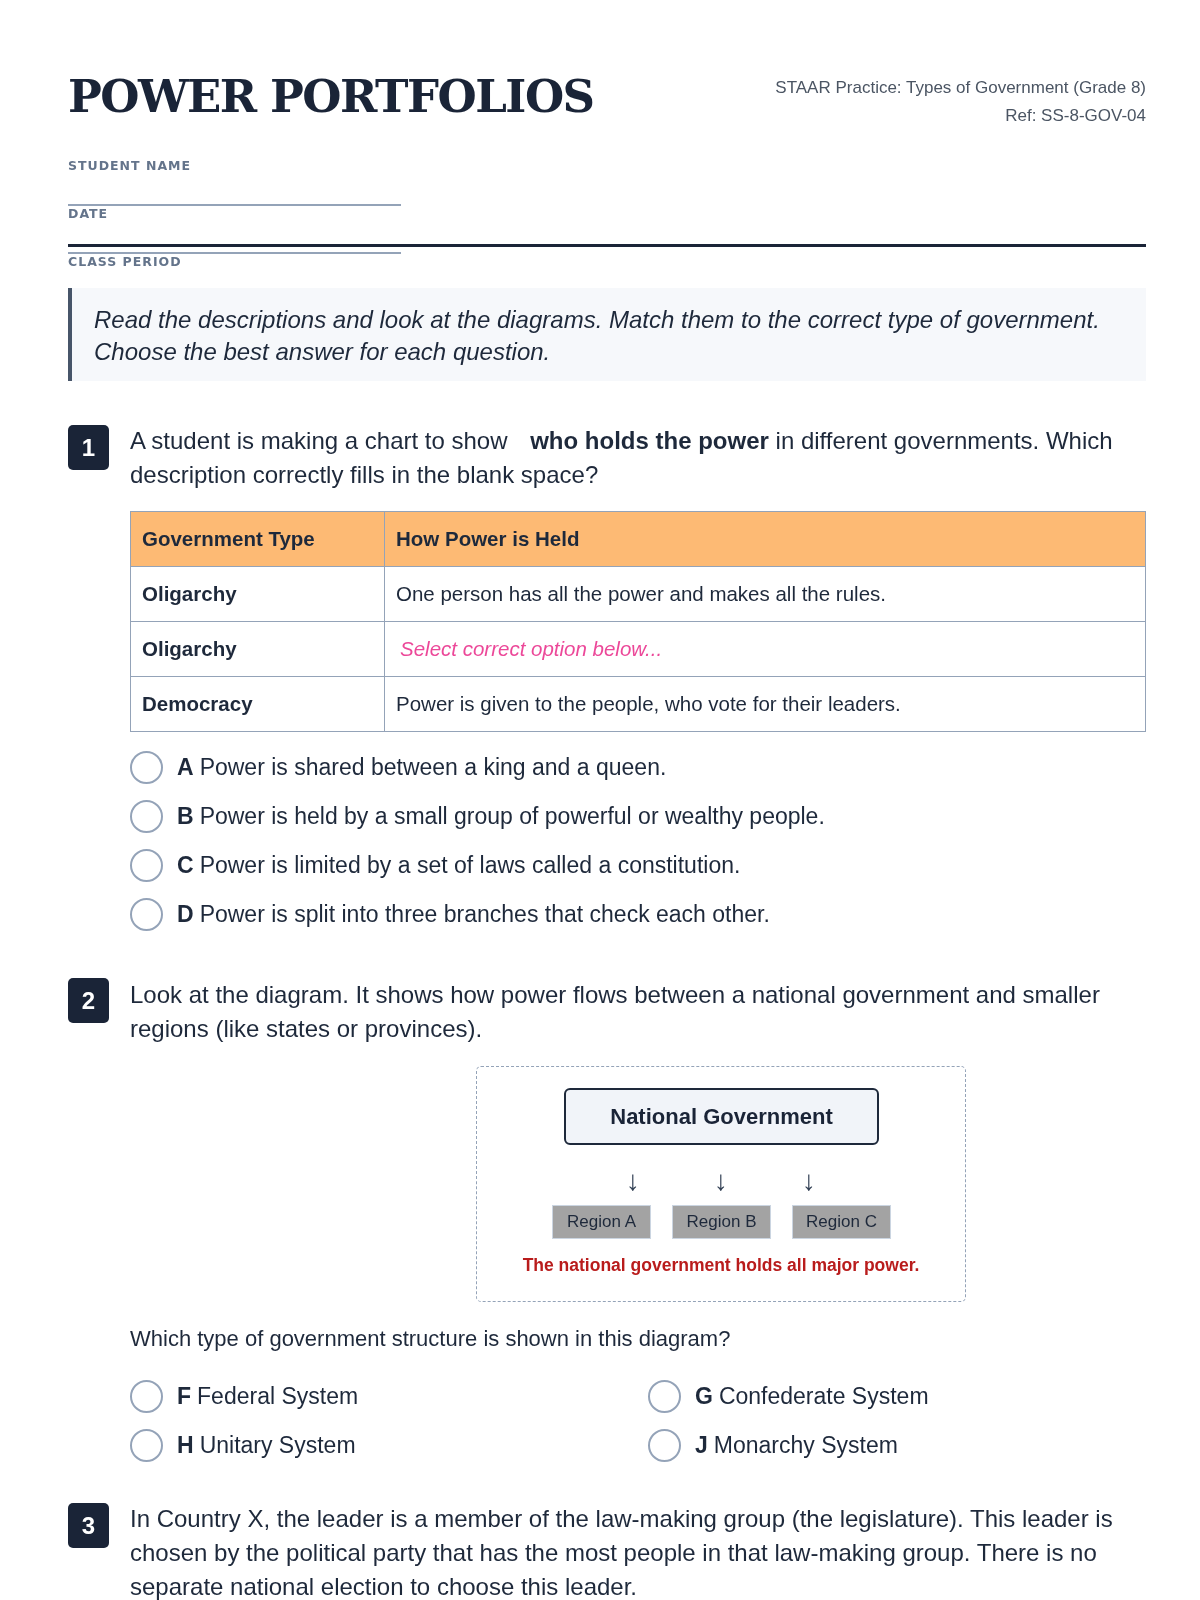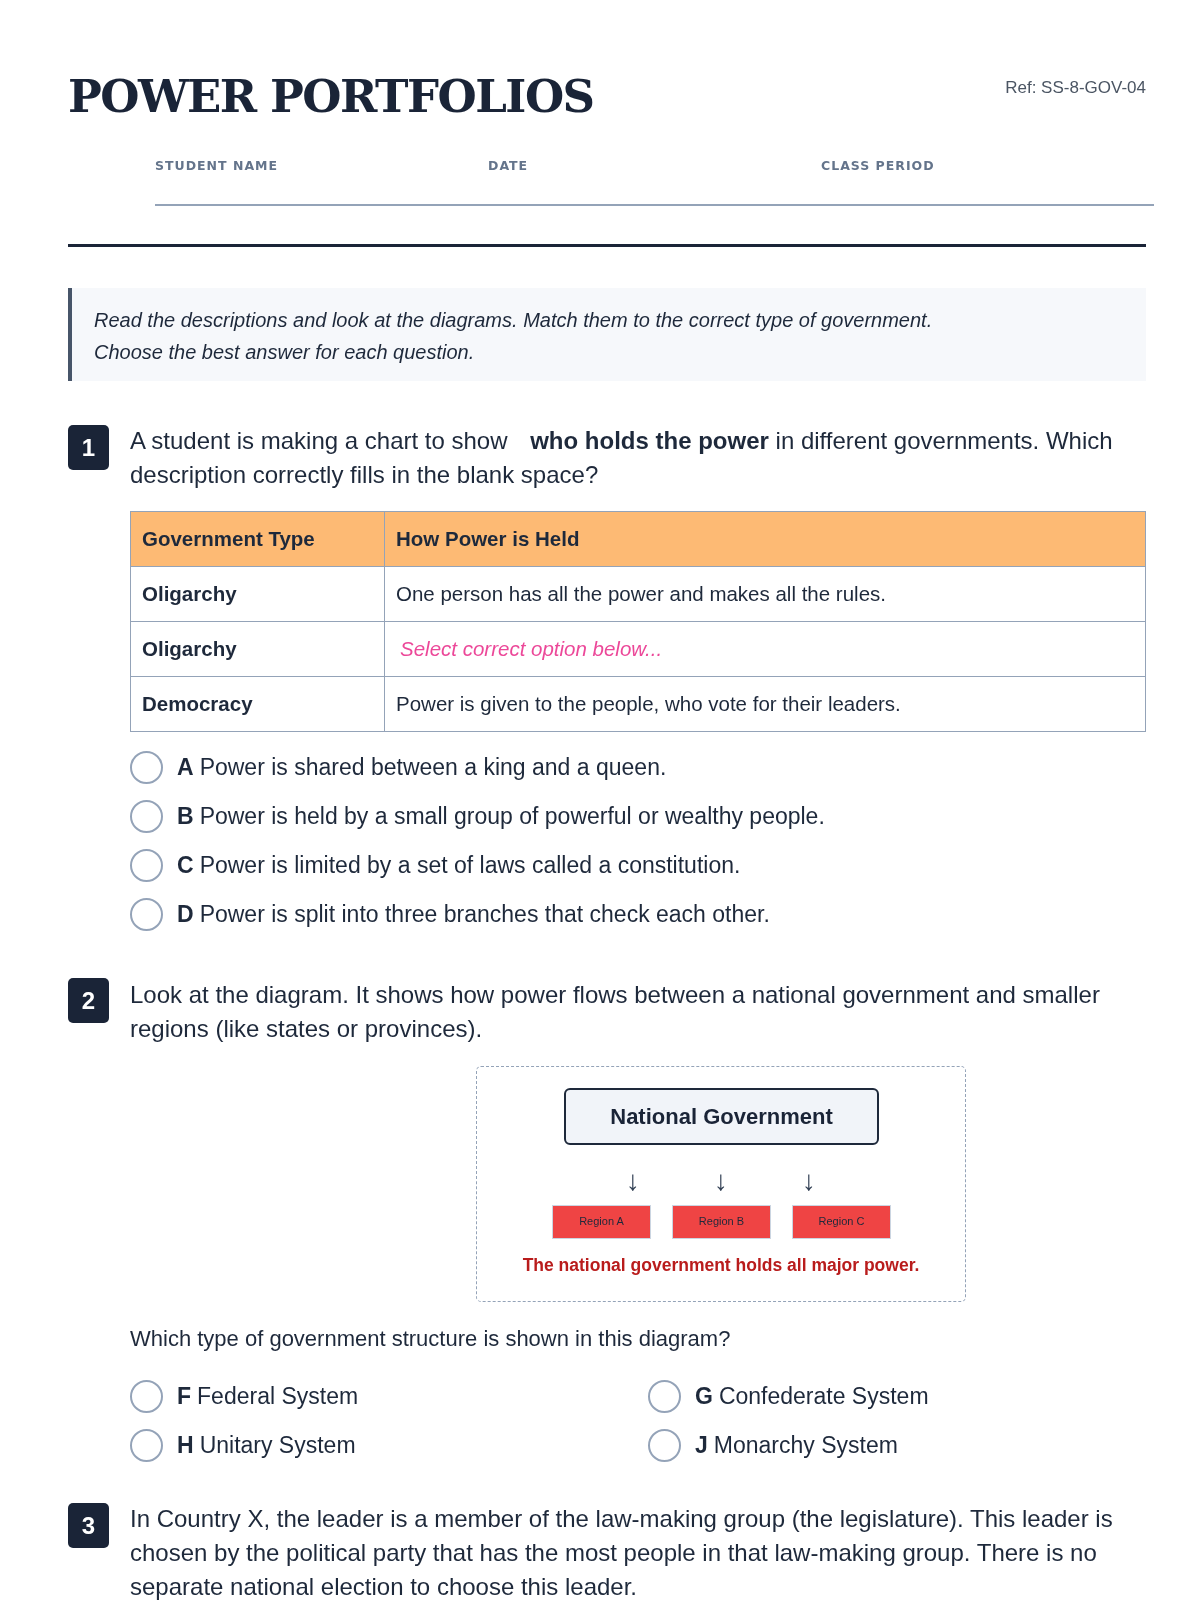--- a/index.html
+++ b/index.html
@@ -4,58 +4,59 @@
 <style>
   * { box-sizing: border-box; margin: 0; padding: 0; }
   html, body { width: 1200px; height: 1600px; background: #ffffff; overflow: hidden; }
   body { font-family: "Liberation Sans", "DejaVu Sans", sans-serif; color: #1e293b; position: relative; }
 
   .page { position: absolute; left: 68px; top: 0; width: 1078px; }
 
   .header { position: relative; height: 250px; }
   .title { position: absolute; left: 0; top: 70px; font-family: "DejaVu Serif", "Liberation Serif", serif; font-weight: bold; font-size: 45px; color: #1a2437; letter-spacing: -1.5px; }
   .meta { position: absolute; right: 0; top: 74px; text-align: right; font-size: 17px; color: #4b5563; line-height: 28px; }
-  .fields { position: absolute; left: 8px; top: 158px; width: 1078px; display: flex; justify-content: flex-end; }
+  .fields { position: absolute; left: 0; top: 158px; width: 1078px; display: flex; justify-content: center; flex-direction: column; }
   .field { width: 333px; }
   .field-label { font-family: "DejaVu Sans", sans-serif; font-size: 12.5px; font-weight: bold; letter-spacing: 1px; color: #64748b; height: 20px; }
   .field-line { margin-top: 26px; height: 2px; background: #94a3b8; }
   .rule { position: absolute; left: 0; top: 244px; width: 1078px; height: 3px; background: #1a2437; }
 
-  .instructions { position: absolute; left: 0; top: 288px; width: 1078px; height: 93px; background: #f6f8fb; border-left: 4px solid #475569; padding: 16px 22px; font-style: italic; font-size: 20px; line-height: 32px; color: #1e293b; }
+  .instructions { position: absolute; left: 0; top: 288px; width: 1078px; height: 93px; background: #f6f8fb; border-left: 4px solid #475569; padding: 16px 22px; font-style: italic; font-size: 24px; line-height: 32px; color: #1e293b; }
 
   .q { position: absolute; left: 0; width: 1078px; }
   .qnum { position: absolute; left: 0; width: 41px; height: 45px; background: #1a2437; color: #ffffff; border-radius: 5px; font-weight: bold; font-size: 24px; text-align: center; line-height: 45px; }
   .qtext { position: absolute; left: 62px; right: 0; font-size: 24px; line-height: 34px; color: #1e293b; }
   .qtext b { font-weight: bold; margin-left: 16px; }
 
   table.gov { position: absolute; left: 62px; width: 1016px; border-collapse: collapse; font-size: 20.5px; }
   table.gov th, table.gov td { border: 1.5px solid #94a3b8; height: 55px; padding: 0 11px; text-align: left; vertical-align: middle; }
   table.gov th { background: #fdba74; font-weight: bold; }
   table.gov td.type { font-weight: bold; width: 254px; }
   table.gov td.blank { font-style: italic; color: #ec4899; padding-left: 15px; }
 
   .opt { position: absolute; display: flex; align-items: center; font-size: 23px; color: #1e293b; cursor: pointer; }
   .radio { width: 33px; height: 33px; border: 2px solid #94a3b8; border-radius: 50%; background: #fff; margin-right: 14px; flex: none; }
   .opt .letter { font-weight: bold; margin-right: 6px; }
 
   .diagram { position: absolute; left: 408px; top: 1066px; width: 490px; height: 236px; border: 1.5px dashed #94a3b8; border-radius: 5px; }
   .natgov { position: absolute; left: 87px; top: 21px; width: 315px; height: 57px; border: 2px solid #1e293b; border-radius: 6px; background: #f1f4f9; font-weight: bold; font-size: 22px; text-align: center; line-height: 53px; color: #1a2437; }
   .arrow { position: absolute; top: 98px; width: 30px; text-align: center; font-size: 28px; color: #334155; }
-  .region { position: absolute; top: 138px; width: 99px; height: 34px; border: 1.5px solid #cbd5e1; background: #ef4444; font-size: 11px; text-align: center; line-height: 31px; color: #1e293b; }
+  .region { position: absolute; top: 138px; width: 99px; height: 34px; border: 1.5px solid #cbd5e1; background: #a3a3a3; font-size: 17px; text-align: center; line-height: 31px; color: #1e293b; }
   .caption { position: absolute; left: 0; right: 0; top: 188px; text-align: center; font-size: 17.5px; font-weight: bold; color: #b91c1c; }
   .subq { position: absolute; left: 62px; top: 1326px; font-size: 22px; color: #1e293b; }
 </style>
 </head>
 <body>
 
 <div class="page">
 
   <div class="header">
     <h1 class="title">POWER PORTFOLIOS</h1>
     <div class="meta">
+      <div>STAAR Practice: Types of Government (Grade 8)</div>
       <div>Ref: SS-8-GOV-04</div>
     </div>
     <div class="fields">
       <div class="field">
         <div class="field-label">STUDENT NAME</div>
         <div class="field-line"></div>
       </div>
       <div class="field">
         <div class="field-label">DATE</div>
         <div class="field-line"></div>

